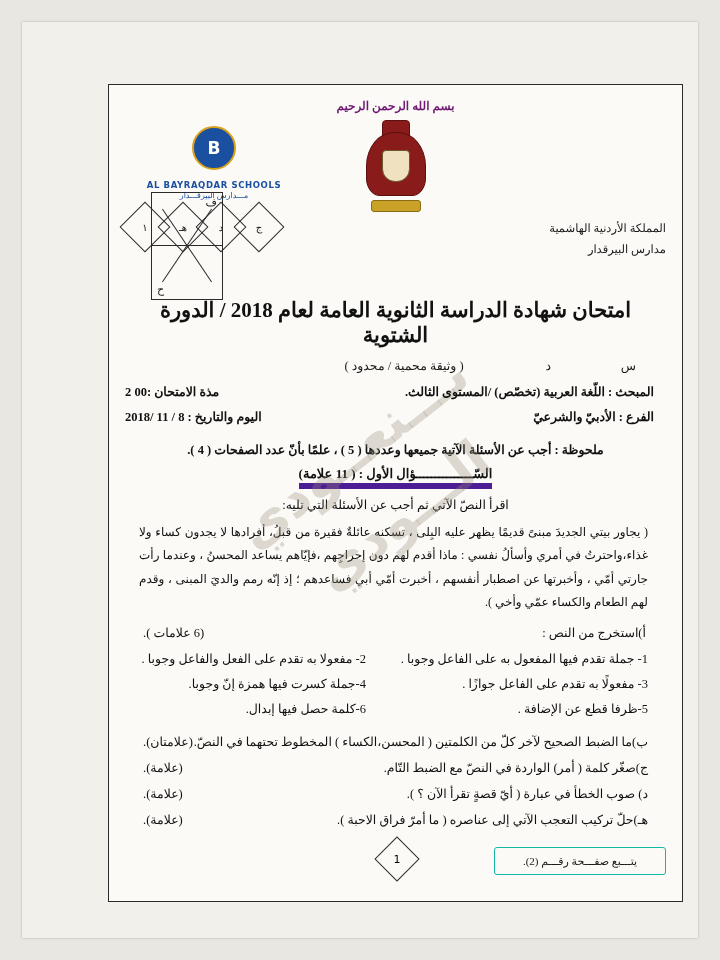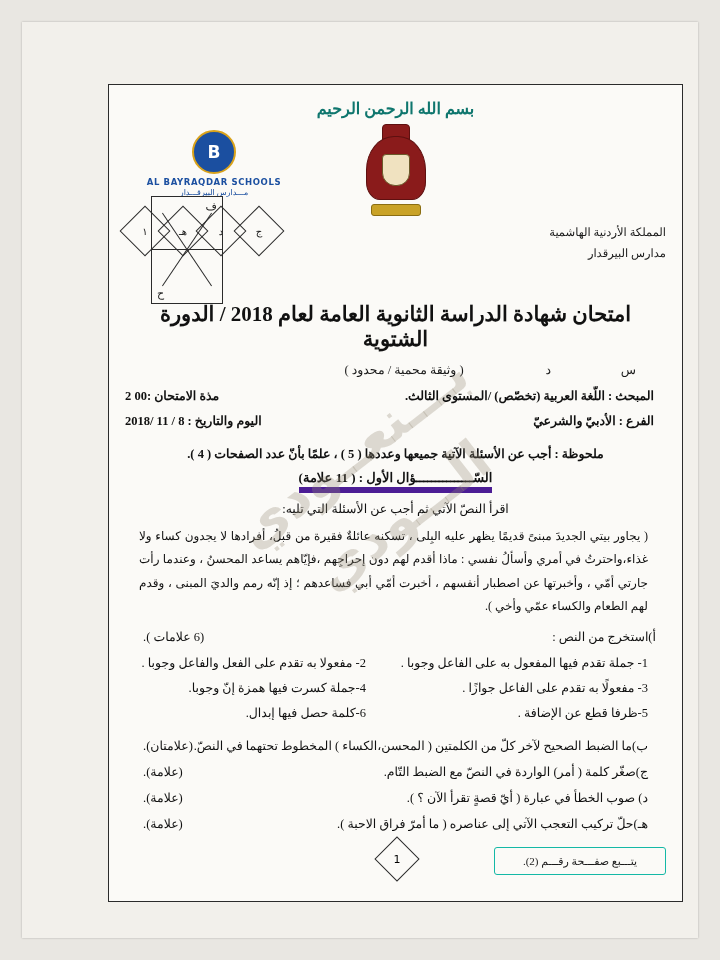--- a/index.html
+++ b/index.html
@@ -52,23 +52,23 @@
     letter-spacing: 2px;
     line-height: 1.5;
     pointer-events: none;
     text-align: center;
     font-family: "DejaVu Sans", sans-serif;
   }
 
   
   .basmala {
     text-align: center;
-    font-size: 16px;
-    font-weight: bold;
-    color: #0f766e;
+    font-size: 12px;
+    font-weight: bold;
+    color: #701a75;
     margin-top: 4px;
   }
   .header-row {
     position: relative;
     height: 180px;
   }
   .logo {
     position: absolute;
     left: 4px;
     top: 12px;
@@ -86,21 +86,21 @@
     font-size: 17px;
     font-weight: bold;
     line-height: 40px;
     font-family: "DejaVu Sans", sans-serif;
   }
   .logo-name {
     font-size: 8.5px;
     font-weight: bold;
     color: #1b4fa0;
     letter-spacing: .6px;
-    margin-top: 3px;
+    margin-top: 10px;
     font-family: "DejaVu Sans", sans-serif;
   }
   .logo-name-ar {
     font-size: 8px;
     color: #1b4fa0;
     letter-spacing: 1px;
     margin-top: 1px;
   }
   .diamonds {
     position: absolute;
@@ -234,21 +234,21 @@
     padding: 0 18px 0 14px;
   }
 
   .sub-a {
     margin-top: 10px;
     position: relative;
     height: 22px;
     font-size: 12.5px;
     color: #111;
   }
-  .sub-a .r { position: absolute; right: 10px; margin-left: 36px; }
+  .sub-a .r { position: absolute; right: 20px; margin-left: 36px; }
   .sub-a .l { position: absolute; left: 18px; }
 
   .items {
     margin-top: 4px;
     font-size: 12.5px;
     color: #111;
   }
   .item-row {
     position: relative;
     height: 25px;

